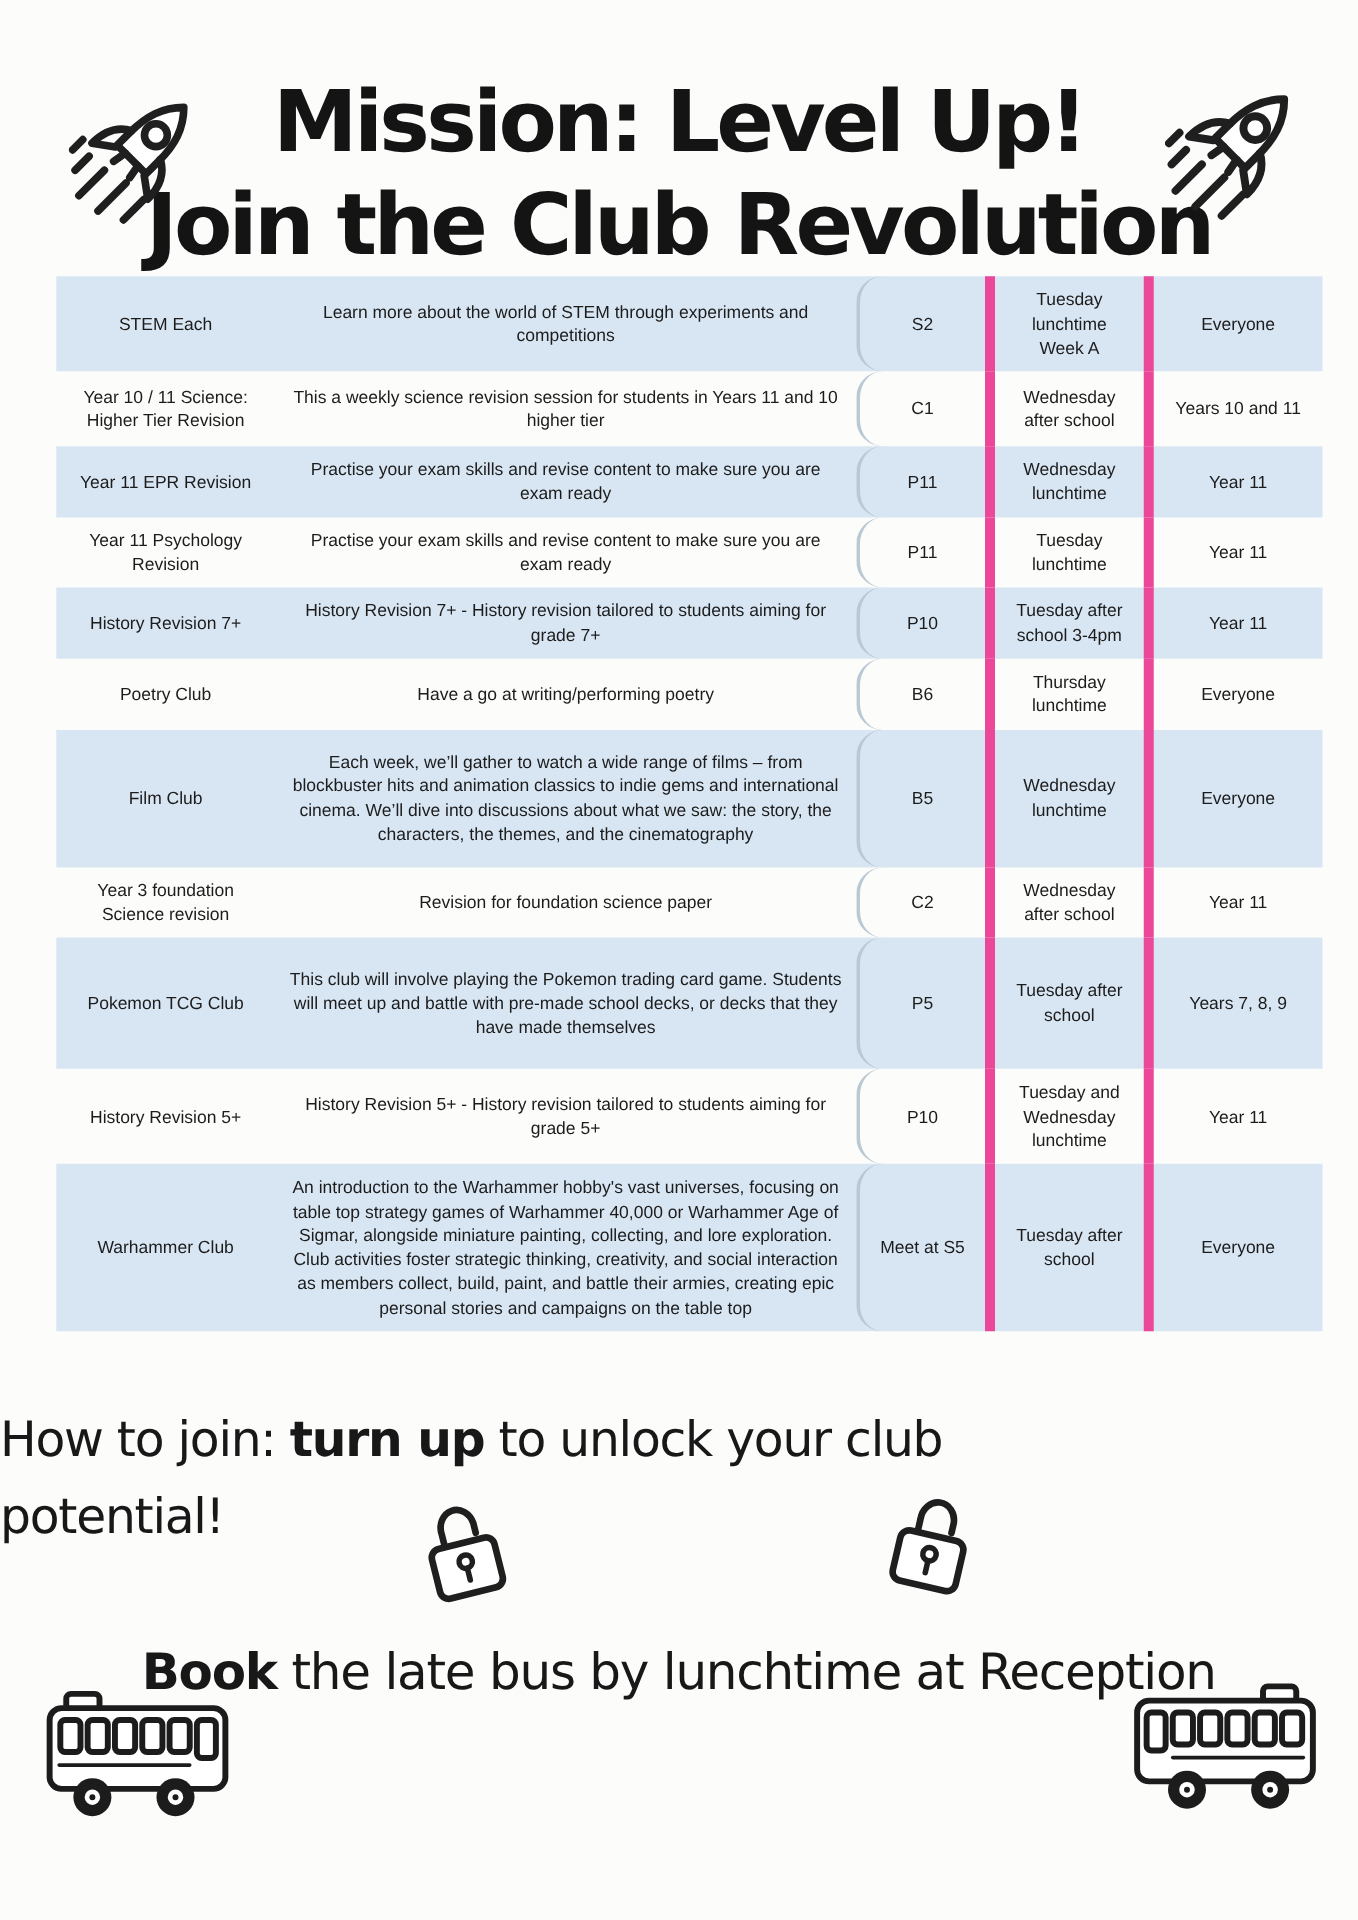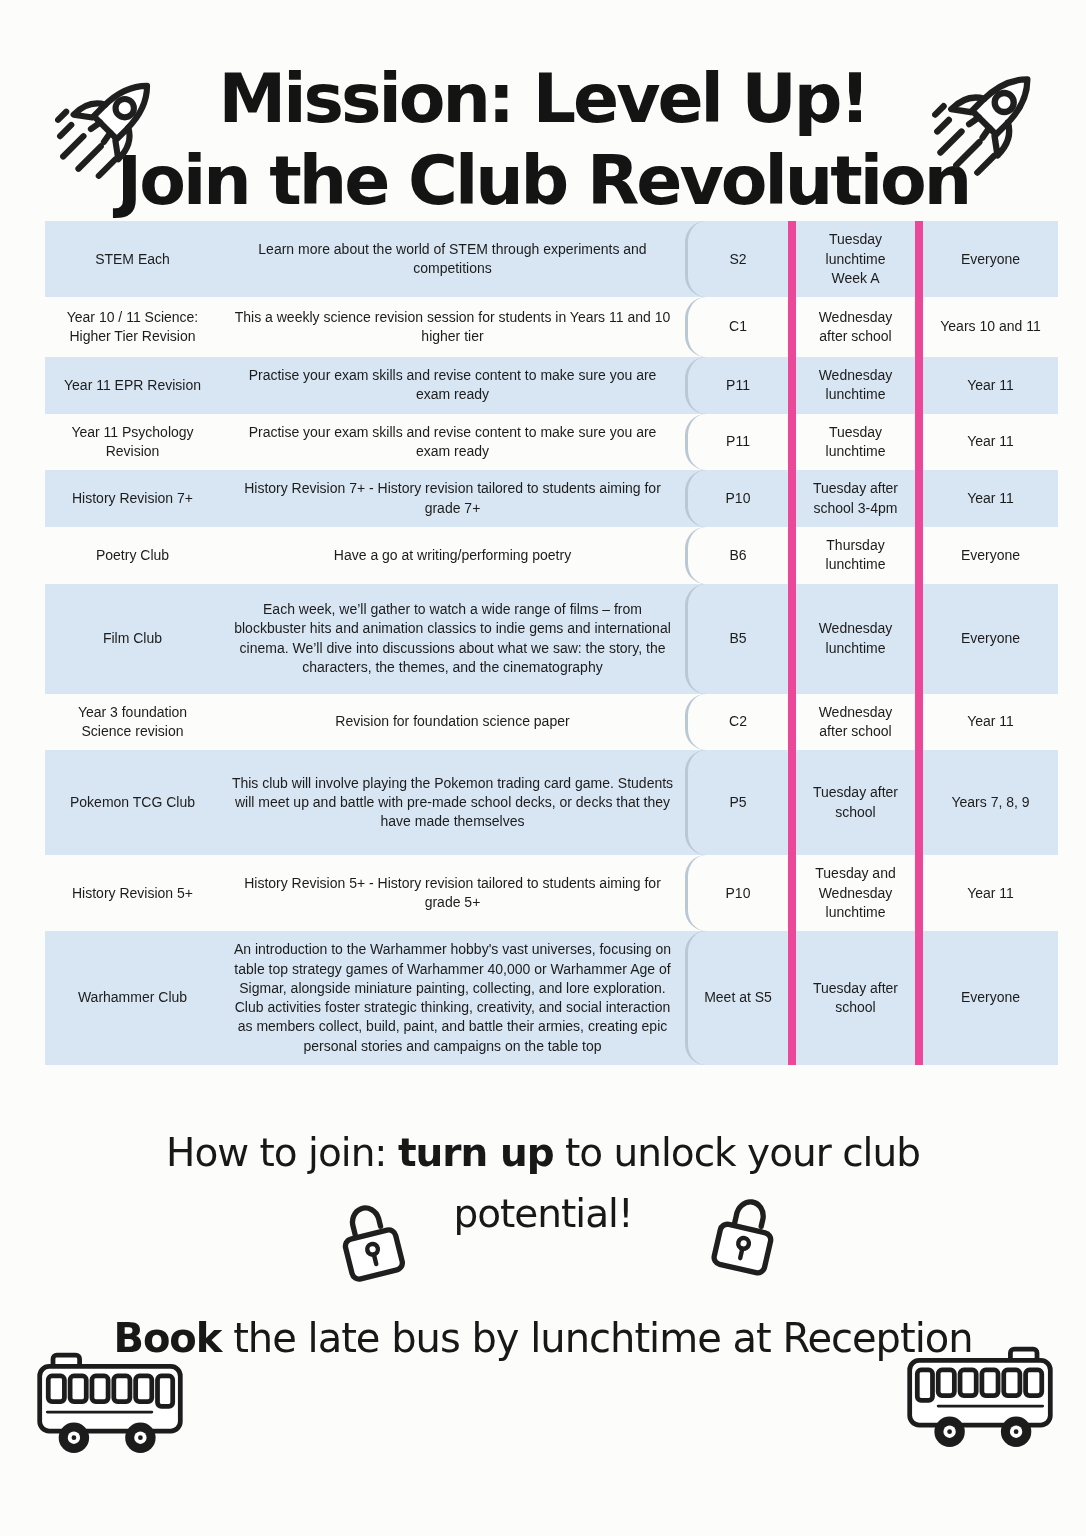--- a/index.html
+++ b/index.html
@@ -59,21 +59,21 @@
   .tbody .trow:nth-child(7){ min-height:110px; }
   .tbody .trow:nth-child(8){ min-height:55px; }
   .tbody .trow:nth-child(9){ min-height:105px; }
   .tbody .trow:nth-child(10){ min-height:65px; }
   .tbody .trow:nth-child(11){ min-height:125px; }
 
   
   .join-section {
     position:relative;
     margin-top:58px;
-    text-align:center;
+    text-align:left;
     font-family:"DejaVu Sans", sans-serif;
     font-size:39px; letter-spacing:-1px; line-height:1.55;
     color:#181818;
   }
   .join-section b, .bus-section b { font-weight:bold; letter-spacing:-1px; }
   .lock { position:absolute; width:80px; height:104px; }
   .lock-left  { left:330px; top:64px; transform:rotate(-14deg); }
   .lock-right { left:706px; top:58px; transform:rotate(13deg); }
 
   .bus-section {

